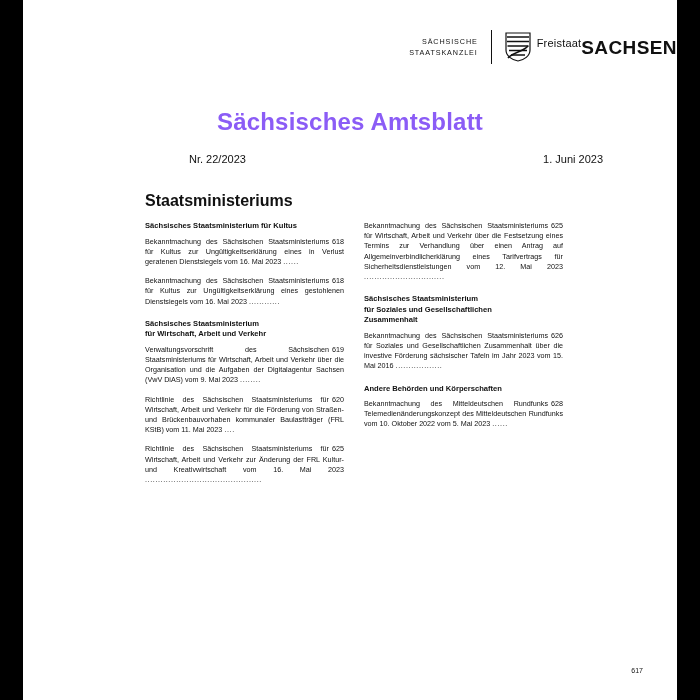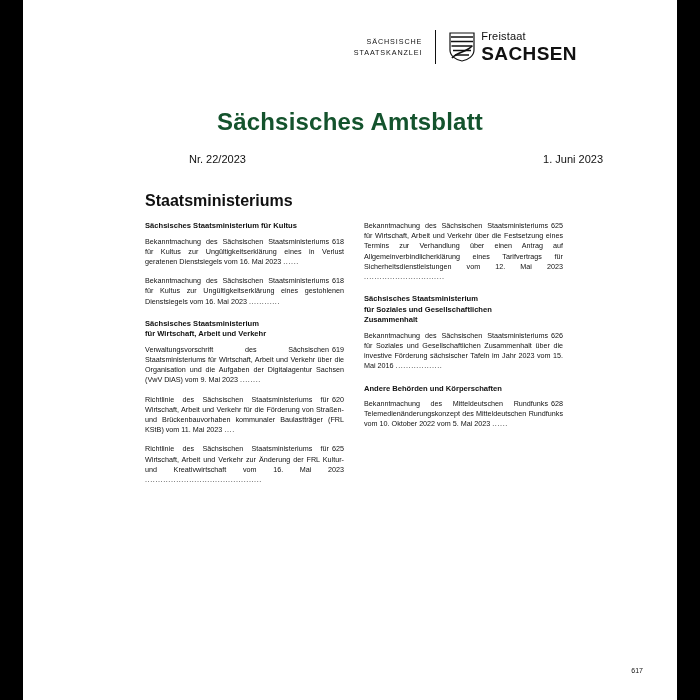--- a/index.html
+++ b/index.html
@@ -23,40 +23,39 @@
   }
   
   .logo-row {
     position: absolute;
     left: 0;
     top: 30px;
     width: 654px;
     display: flex;
     justify-content: flex-end;
     align-items: center;
-    padding-right: 100px;
     box-sizing: border-box;
   }
   .logo-left {
     text-align: right;
     font-size: 7.2px;
     letter-spacing: 0.9px;
     line-height: 11px;
     color: #111111;
     font-family: "Liberation Sans", sans-serif;
   }
   .logo-divider {
     width: 1px;
     height: 34px;
     background: #111111;
     margin: 0 13px;
   }
   .logo-right {
     display: flex;
-    flex-direction: column;
+    flex-direction: row;
     justify-content: center;
   }
   .logo-right .line1 {
     font-size: 11px;
     color: #111111;
     line-height: 13px;
     letter-spacing: 0.2px;
   }
   .logo-right .line2 {
     font-size: 19px;
@@ -73,21 +72,21 @@
   }
   
   .doc-title {
     position: absolute;
     left: 0;
     top: 108px;
     width: 654px;
     text-align: center;
     font-size: 24px;
     font-weight: bold;
-    color: #14532d;
+    color: #8b5cf6;
     letter-spacing: 0.2px;
   }
   
   .issue-line {
     position: absolute;
     left: 122px;
     top: 153px;
     width: 414px;
     display: flex;
     justify-content: space-between;

